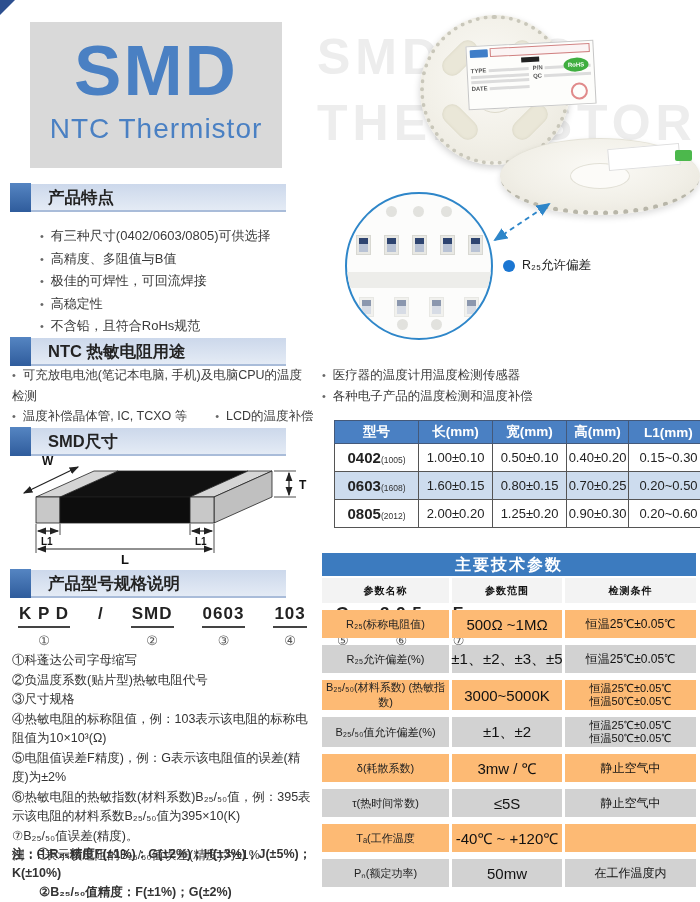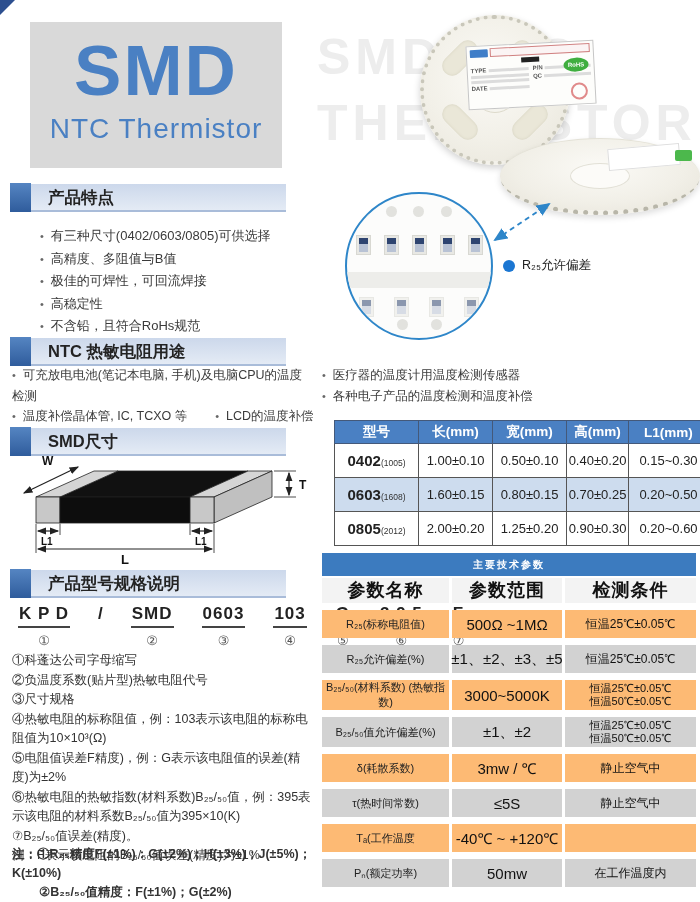--- a/index.html
+++ b/index.html
@@ -115,32 +115,32 @@
   .desc { position:absolute; left:12px; top:651px; width:303px; }
   .desc div { font-size:12.5px; line-height:19.5px; color:#333; }
   .notes { position:absolute; left:12px; top:845px; width:303px; }
   .notes div { font-size:12.5px; line-height:19px; color:#333;font-weight:bold; }
   .notes .indent { padding-left:27px; }
 
   
   .dim-table { position:absolute; left:334px; top:420px; width:374px; border-collapse:collapse; table-layout:fixed; }
   .dim-table th { background:#4a80c3; color:#fff; font-size:13.5px; font-weight:bold; height:23px;
     border:1px solid #44597a; }
-  .dim-table td { text-align:center; font-size:13px; color:#222; height:34px; border:1px solid #555; background:#fff; }
+  .dim-table td { text-align:center; font-size:13px; color:#222; height:28px; border:1px solid #555; background:#fff; }
   .dim-table tr.alt td { background:#cddcee; }
   .dim-model { font-weight:bold; font-size:15px; }
   .dim-pkg { font-size:8.5px; color:#333; font-weight:normal; }
 
   
   .tech { position:absolute; left:322px; top:553px; width:374px; }
-  .tt-title { height:23px; background:#3c7bbf; color:#fff; font-weight:bold; font-size:10px;
+  .tt-title { height:23px; background:#3c7bbf; color:#fff; font-weight:bold; font-size:16px;
     text-align:center; line-height:23px; letter-spacing:2px; }
   .tt-head { display:grid; grid-template-columns:127px 110px 131px; gap:3px; margin-top:2px; }
   .tt-head div { background:#f3f3f3; height:25px; line-height:25px; text-align:center;
-    font-size:18px; color:#111; font-weight:bold; letter-spacing:1px; }
+    font-size:10px; color:#111; font-weight:bold; letter-spacing:1px; }
   .tt-row { display:grid; grid-template-columns:127px 110px 131px; gap:3px; margin-top:7px; }
   .tt-row > div { display:flex; align-items:center; justify-content:center; text-align:center; min-height:28px; }
   .tt-row.odd > div { background:#fdba74; }
   .tt-row.even > div { background:#d2d2d2; }
   .tt-name { font-size:11px; color:#222; }
   .tt-range { font-size:15px; color:#111; }
   .tt-cond { font-size:12px; color:#111; white-space:pre-line; line-height:1.2; }
   .tt-row.tall > div { min-height:30px; }
   .tt-row.tall .tt-cond { font-size:11px; }
 </style>

